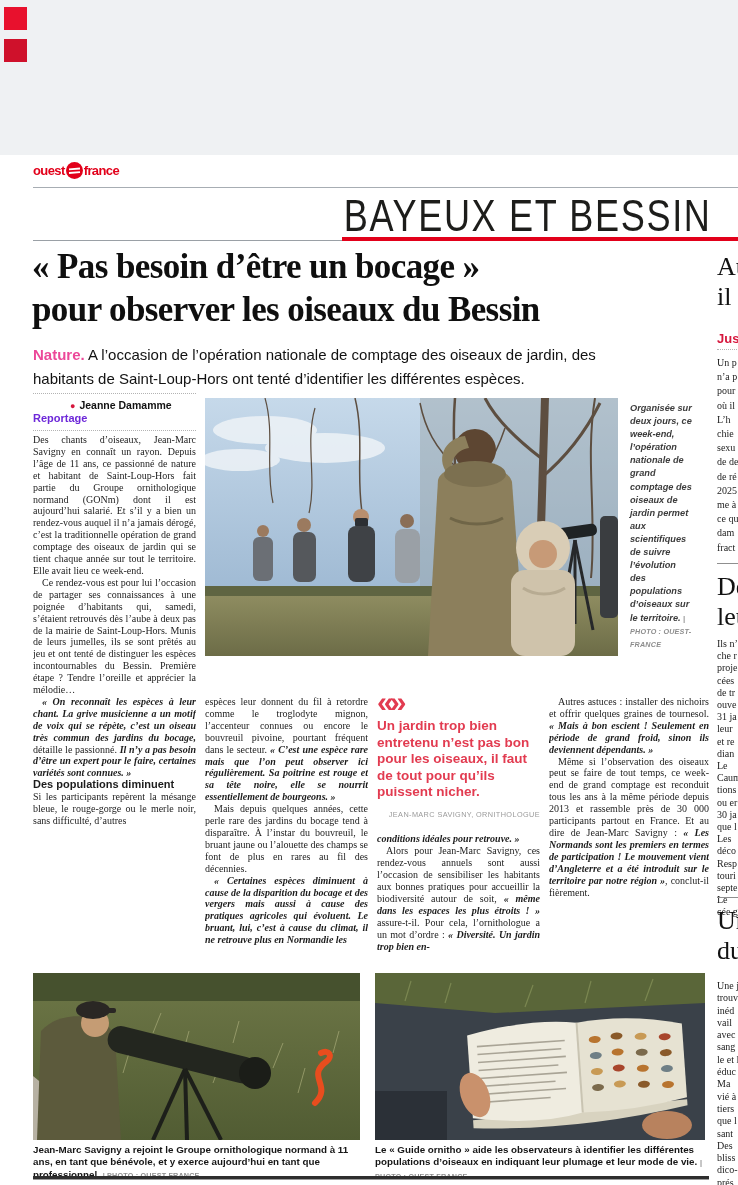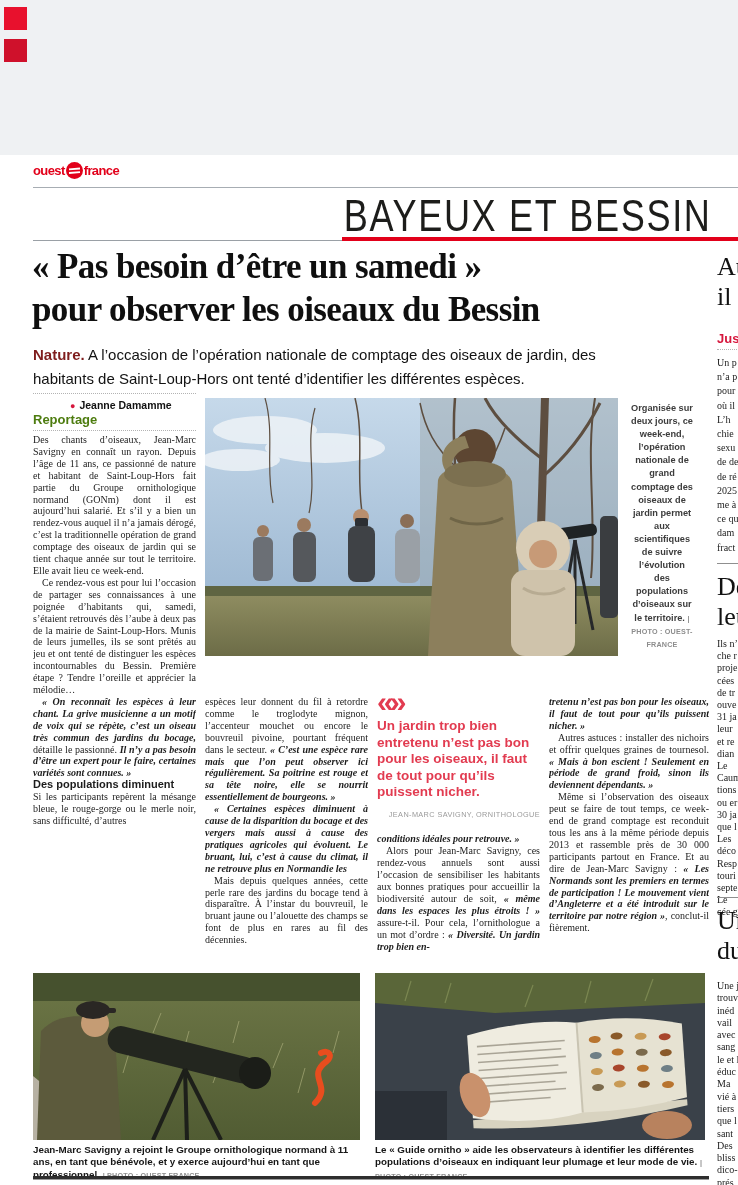--- a/index.html
+++ b/index.html
@@ -10,43 +10,43 @@
   .marker1{left:4px;top:7px;background:#e8112d;}
   .marker2{left:4px;top:39px;background:#cf112b;}
   .masthead{position:absolute;left:33px;top:162px;display:flex;align-items:center;color:#e2001a;font-weight:bold;font-size:13px;letter-spacing:-0.6px;}
   .masthead svg{margin:0 1px;display:block;}
   .masthead-rule{position:absolute;left:33px;top:187px;width:705px;height:1px;background:#a7adb3;}
   .section-title{position:absolute;right:26px;top:196px;font-size:44px;line-height:40px;font-weight:400;color:#1d1d1b;letter-spacing:2px;transform:scaleX(0.82);transform-origin:right top;white-space:nowrap;}
   .title-rule-gray{position:absolute;left:33px;top:240px;width:309px;height:1px;background:#9aa0a6;}
   .title-rule-red{position:absolute;left:342px;top:237px;width:396px;height:4px;background:#e2001a;}
   .headline{position:absolute;left:32px;top:245px;width:690px;font-family:"Liberation Serif",serif;font-weight:bold;font-size:35px;line-height:43px;letter-spacing:-0.6px;color:#0f0f0f;}
   .standfirst{position:absolute;left:33px;top:343px;width:620px;font-size:15px;line-height:23.5px;color:#121212;}
-  .kicker{color:#7f1d1d;font-weight:bold;}
+  .kicker{color:#ec4899;font-weight:bold;}
   .dotted{position:absolute;height:0;border-top:1px dotted #b3b3b3;}
   .byline{position:absolute;left:33px;top:399px;font-size:10.5px;font-weight:bold;color:#121212;margin-left:37px;}
   .byline .dot{color:#d6173d;font-size:9px;margin-right:4px;}
-  .genre{position:absolute;left:33px;top:412px;font-size:13px;font-weight:bold;color:#4d7c0f;}
+  .genre{position:absolute;left:33px;top:412px;font-size:11px;font-weight:bold;color:#6d28d9;}
   .bodycol{position:absolute;width:163px;font-family:"Liberation Serif",serif;font-size:10px;line-height:11.9px;text-align:justify;color:#1c1c1c;overflow:hidden;hyphens:auto;}
   .bodycol p{margin:0;}
   .ind{text-indent:9px;}
   .bq{font-weight:bold;font-style:italic;}
   #col1{left:33px;top:434px;height:532px;}
   #col2{left:205px;top:696px;height:271px;}
   #col3{left:377px;top:690px;height:277px;}
   #col4{left:549px;top:696px;width:160px;height:271px;}
   .colsubhead{font-family:"Liberation Sans",sans-serif;font-weight:bold;font-size:11px;text-align:left;margin:8px 0 5px;text-indent:0;}
   .pq{margin-bottom:13px;}
   .pq-icon{font-family:"Liberation Sans",sans-serif;color:#e23b50;font-size:30px;font-weight:bold;letter-spacing:-4px;line-height:24px;text-align:left;}
   .pq-text{font-family:"Liberation Sans",sans-serif;font-weight:bold;font-size:13.5px;line-height:16.5px;color:#e23b50;text-align:left;margin-top:4px;}
   .pq-attrib{font-family:"Liberation Sans",sans-serif;font-size:7.3px;color:#9a9a9a;letter-spacing:0.4px;text-align:right;margin-top:8px;}
   .photo{position:absolute;overflow:hidden;background:#889;}
   .main-photo{left:205px;top:398px;width:413px;height:258px;}
   .photo-bl{left:33px;top:973px;width:327px;height:167px;}
   .photo-br{left:375px;top:973px;width:330px;height:167px;}
-  .side-caption{position:absolute;left:630px;top:402px;width:64px;font-size:9.2px;line-height:13.1px;font-weight:bold;color:#3c3c3c;text-align:center;}
+  .side-caption{position:absolute;left:630px;top:402px;width:64px;font-size:9.2px;line-height:13.1px;font-weight:bold;color:#3c3c3c;text-align:left;font-style:italic;}
   .credit{color:#8d8d8d;font-size:7.2px;font-weight:bold;letter-spacing:0.2px;}
   .cap{position:absolute;font-size:9.8px;line-height:12.3px;font-weight:bold;color:#161616;}
   .cap-bl{left:33px;top:1144px;width:322px;}
   .cap-br{left:375px;top:1144px;width:330px;}
   .bottom-rule{position:absolute;left:33px;top:1176px;width:676px;height:3px;background:#2e2e2e;border-bottom:1px solid #9b9b9b;}
   .sc{position:absolute;left:717px;width:170px;white-space:pre-line;}
   .sc-h{font-family:"Liberation Serif",serif;font-size:26px;line-height:30px;color:#121212;}
   .sc-kicker{font-family:"Liberation Sans",sans-serif;font-size:13px;font-weight:bold;color:#d6173d;white-space:nowrap;}
   .sc-body{font-family:"Liberation Serif",serif;font-size:10px;color:#1c1c1c;}
   .sc-rule{position:absolute;left:717px;width:170px;height:1px;background:#8f8f8f;}
@@ -75,21 +75,21 @@
     </svg>
     <span>france</span>
   </div>
   <div class="masthead-rule"></div>
 
   <div class="section-title">BAYEUX ET BESSIN</div>
   <div class="title-rule-gray"></div>
   <div class="title-rule-red"></div>
 
   <div class="headline">
-    <div>« Pas besoin d’être un samedi »</div>
+    <div>« Pas besoin d’être un bocage »</div>
     <div>pour observer les oiseaux du Bessin</div>
   </div>
 
   <div class="standfirst">
     <span class="kicker">Nature.</span><span> A l’occasion de l’opération nationale de comptage des oiseaux de jardin, des habitants de Saint-Loup-Hors ont tenté d’identifier les différentes espèces.</span>
   </div>
 
   <div class="dotted" style="left:33px;top:393px;width:163px;"></div>
   <div class="byline">
     <span class="dot">●</span><span>Jeanne Damamme</span>
@@ -99,37 +99,36 @@
 
   <div class="bodycol" id="col1">
     <p>Des chants d’oiseaux, Jean-Marc Savigny en connaît un rayon. Depuis l’âge de 11 ans, ce passionné de nature et habitant de Saint-Loup-Hors fait partie du Groupe ornithologique normand (GONm) dont il est aujourd’hui salarié. Et s’il y a bien un rendez-vous auquel il n’a jamais dérogé, c’est la traditionnelle opération de grand comptage des oiseaux de jardin qui se tient chaque année sur tout le territoire. Elle avait lieu ce week-end.</p>
     <p class="ind">Ce rendez-vous est pour lui l’occasion de partager ses connaissances à une poignée d’habitants qui, samedi, s’étaient retrouvés dès l’aube à deux pas de la mairie de Saint-Loup-Hors. Munis de leurs jumelles, ils se sont prêtés au jeu et ont tenté de distinguer les espèces incontournables du Bessin. Première étape ? Tendre l’oreille et apprécier la mélodie…</p>
     <p class="ind"><span class="bq">« On reconnaît les espèces à leur chant. La grive musicienne a un motif de voix qui se répète, c’est un oiseau très commun des jardins du bocage,</span><span> détaille le passionné. </span><span class="bq">Il n’y a pas besoin d’être un expert pour le faire, certaines variétés sont connues. »</span></p>
     <p class="colsubhead">Des populations diminuent</p>
     <p>Si les participants repèrent la mésange bleue, le rouge-gorge ou le merle noir, sans difficulté, d’autres</p>
   </div>
 
   <div class="bodycol" id="col2">
-    <p><span>espèces leur donnent du fil à retordre comme le troglodyte mignon, l’accenteur mouchet ou encore le bouvreuil pivoine, pourtant fréquent dans le secteur. </span><span class="bq">« C’est une espèce rare mais que l’on peut observer ici régulièrement. Sa poitrine est rouge et sa tête noire, elle se nourrit essentiellement de bourgeons. »</span></p>
+    <p><span>espèces leur donnent du fil à retordre comme le troglodyte mignon, l’accenteur connues ou encore le bouvreuil pivoine, pourtant fréquent dans le secteur. </span><span class="bq">« C’est une espèce rare mais que l’on peut observer ici régulièrement. Sa poitrine est rouge et sa tête noire, elle se nourrit essentiellement de bourgeons. »</span></p>
+    <p class="ind">Mais depuis quelques années, cette perle rare des jardins du bocage tend à disparaître. À l’instar du bouvreuil, le bruant jaune ou l’alouette des champs se font de plus en rares au fil des décennies.</p>
     <p class="ind bq">« Certaines espèces diminuent à cause de la disparition du bocage et des vergers mais aussi à cause des pratiques agricoles qui évoluent. Le bruant, lui, c’est à cause du climat, il ne retrouve plus en Normandie les</p>
-    <p class="ind">Mais depuis quelques années, cette perle rare des jardins du bocage tend à disparaître. À l’instar du bouvreuil, le bruant jaune ou l’alouette des champs se font de plus en rares au fil des décennies.</p>
   </div>
 
   <div class="bodycol" id="col3">
     <div class="pq">
       <div class="pq-icon">«»</div>
       <div class="pq-text">Un jardin trop bien entretenu n’est pas bon pour les oiseaux, il faut de tout pour qu’ils puissent nicher.</div>
       <div class="pq-attrib">JEAN-MARC SAVIGNY, ORNITHOLOGUE</div>
     </div>
     <p class="bq">conditions idéales pour retrouve. »</p>
     <p class="ind"><span>Alors pour Jean-Marc Savigny, ces rendez-vous annuels sont aussi l’occasion de sensibiliser les habitants aux bonnes pratiques pour accueillir la biodiversité autour de soit, </span><span class="bq">« même dans les espaces les plus étroits ! »</span><span> assure-t-il. Pour cela, l’ornithologue a un mot d’ordre : </span><span class="bq">« Diversité. Un jardin trop bien en-</span></p>
   </div>
 
   <div class="bodycol" id="col4">
-    <p class="bq">tretenu n’est pas bon pour les oiseaux, il faut de tout pour qu’ils puissent nicher. »</p>
     <p class="ind"><span>Autres astuces : installer des nichoirs et offrir quelques graines de tournesol. </span><span class="bq">« Mais à bon escient ! Seulement en période de grand froid, sinon ils deviennent dépendants. »</span></p>
     <p class="ind"><span>Même si l’observation des oiseaux peut se faire de tout temps, ce week-end de grand comptage est reconduit tous les ans à la même période depuis 2013 et rassemble près de 30 000 participants partout en France. Et au dire de Jean-Marc Savigny : </span><span class="bq">« Les Normands sont les premiers en termes de participation ! Le mouvement vient d’Angleterre et a été introduit sur le territoire par notre région »</span><span>, conclut-il fièrement.</span></p>
   </div>
 
   <div class="photo main-photo">
     <svg width="413" height="258" viewBox="0 0 413 258">
       <defs>
         <linearGradient id="sky" x1="0" y1="0" x2="0" y2="1">
           <stop offset="0" stop-color="#c6d9ea"></stop>
             <stop offset="1" stop-color="#9db8d2"></stop>

